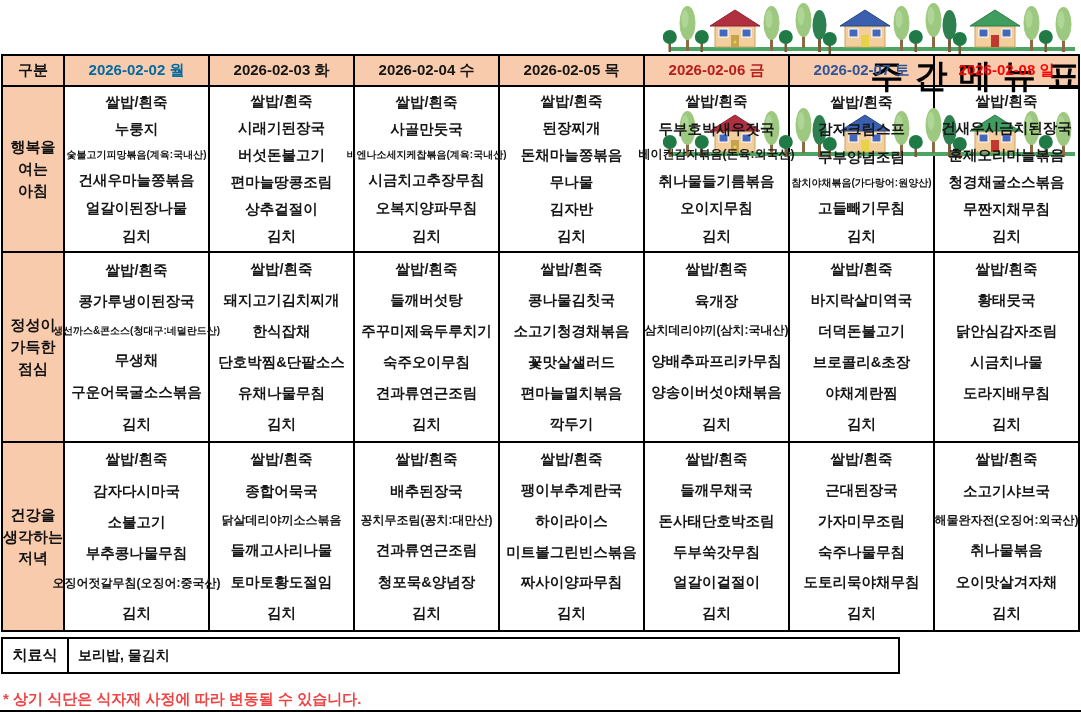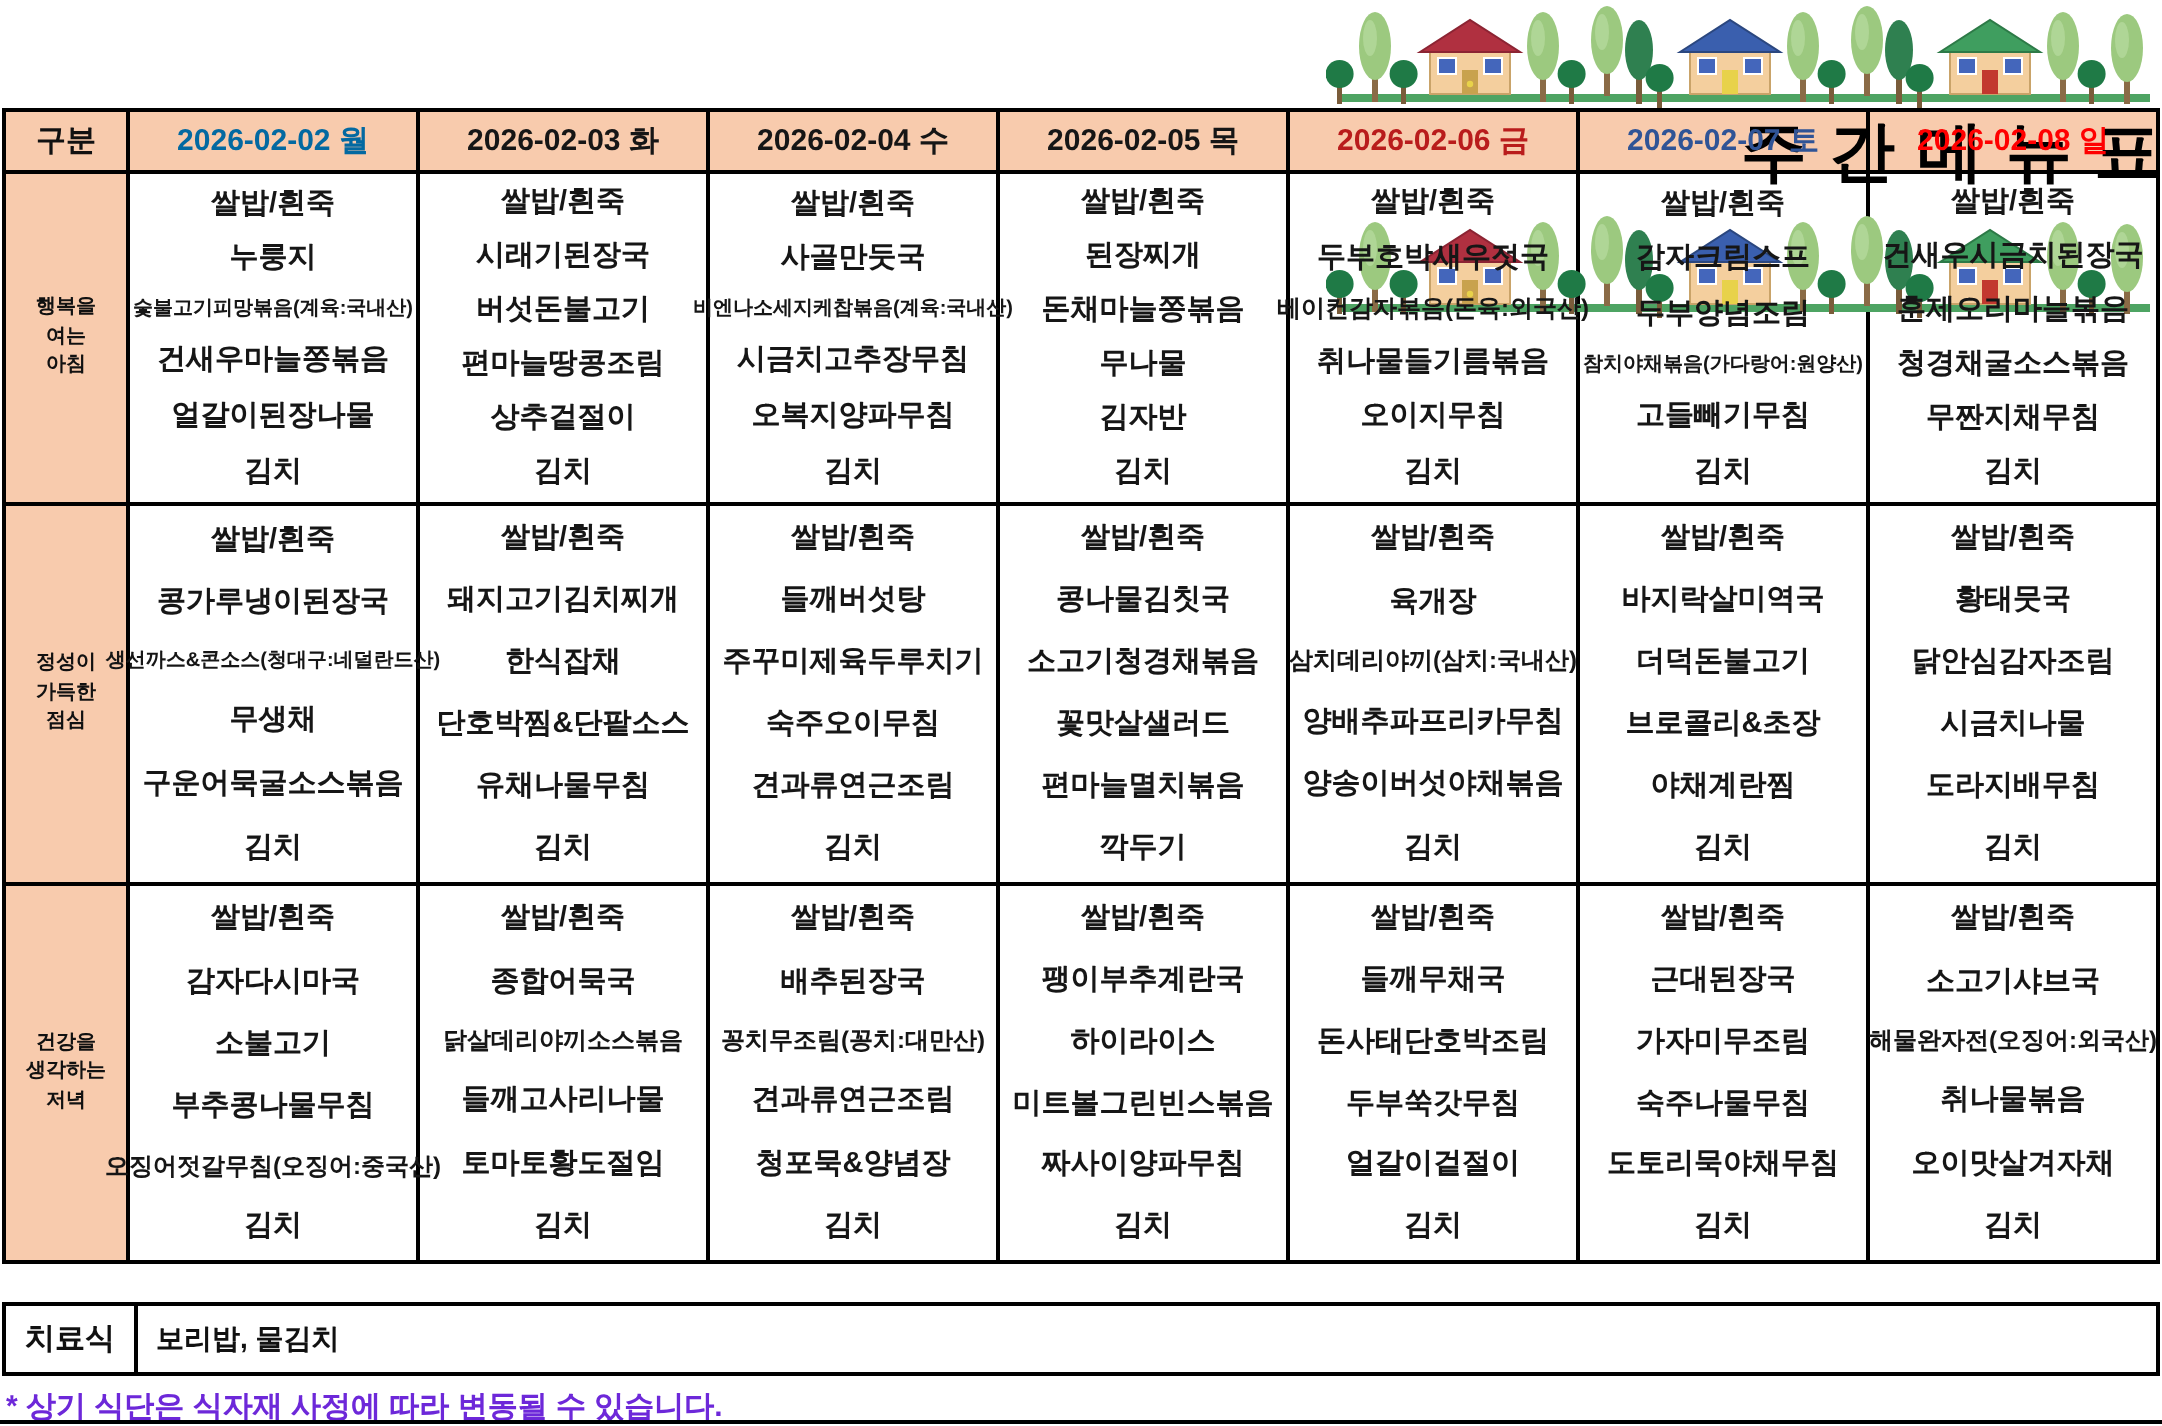--- a/index.html
+++ b/index.html
@@ -19,48 +19,48 @@
   table.menu{
     border-collapse:collapse;table-layout:fixed;width:1079px;margin-left:1px;
   }
   table.menu th,table.menu td{border:2px solid #000;padding:0;}
   col.c-corner{width:62px;}
   thead th{
     background:var(--hdr-bg,#F8CBAD);height:29px;font-size:15px;font-weight:700;
     text-align:center;vertical-align:middle;
   }
   th.row-label{
-    background:var(--hdr-bg,#F8CBAD);font-size:10px;font-weight:700;
+    background:var(--hdr-bg,#F8CBAD);font-size:15px;font-weight:700;
     text-align:center;vertical-align:middle;line-height:1.45;
   }
   td.menu-cell{vertical-align:middle;}
   .cell-inner{
     display:flex;flex-direction:column;justify-content:space-around;
     align-items:center;height:100%;padding:1px 1px;box-sizing:border-box;
   }
   tr.meal-0 .cell-inner{height:164px;}
   tr.meal-1 .cell-inner{height:188px;}
   tr.meal-2 .cell-inner{height:187px;}
   .item{
     font-weight:700;font-size:14.5px;text-align:center;white-space:nowrap;
     line-height:1.15;color:#161616;
   }
   .item.m{font-size:12px;text-align:right;}
   .item.s{font-size:10px;}
   
   table.therapy{
-    border-collapse:collapse;table-layout:fixed;width:1079px;margin-left:1px;
-    margin-top:19px;
+    border-collapse:collapse;table-layout:fixed;width:899px;margin-left:1px;
+    margin-top:5px;
   }
   table.therapy td{border:2px solid #000;height:31px;vertical-align:middle;}
   td.t-label{width:62px;text-align:center;font-size:15px;font-weight:700;}
   td.t-value{text-align:left;padding-left:9px;font-size:14px;font-weight:700;}
   
   .footnote{
-    font-size:15px;font-weight:700;padding:6px 2px 0 3px;color:#6d28d9;
+    font-size:15px;font-weight:700;padding:16px 2px 0 3px;color:#ef4444;
   }
   .bottom-rule{position:absolute;left:0;right:0;bottom:1px;border-top:2px solid #000;}
 </style>
 </head>
 <body style="--hdr-bg: #F8CBAD;">
 
 <svg width="0" height="0" style="position:absolute" aria-hidden="true">
   <defs>
     <g id="tree-tall-light">
       <rect x="7" y="30" width="3" height="16" fill="#8a6b46"></rect>

